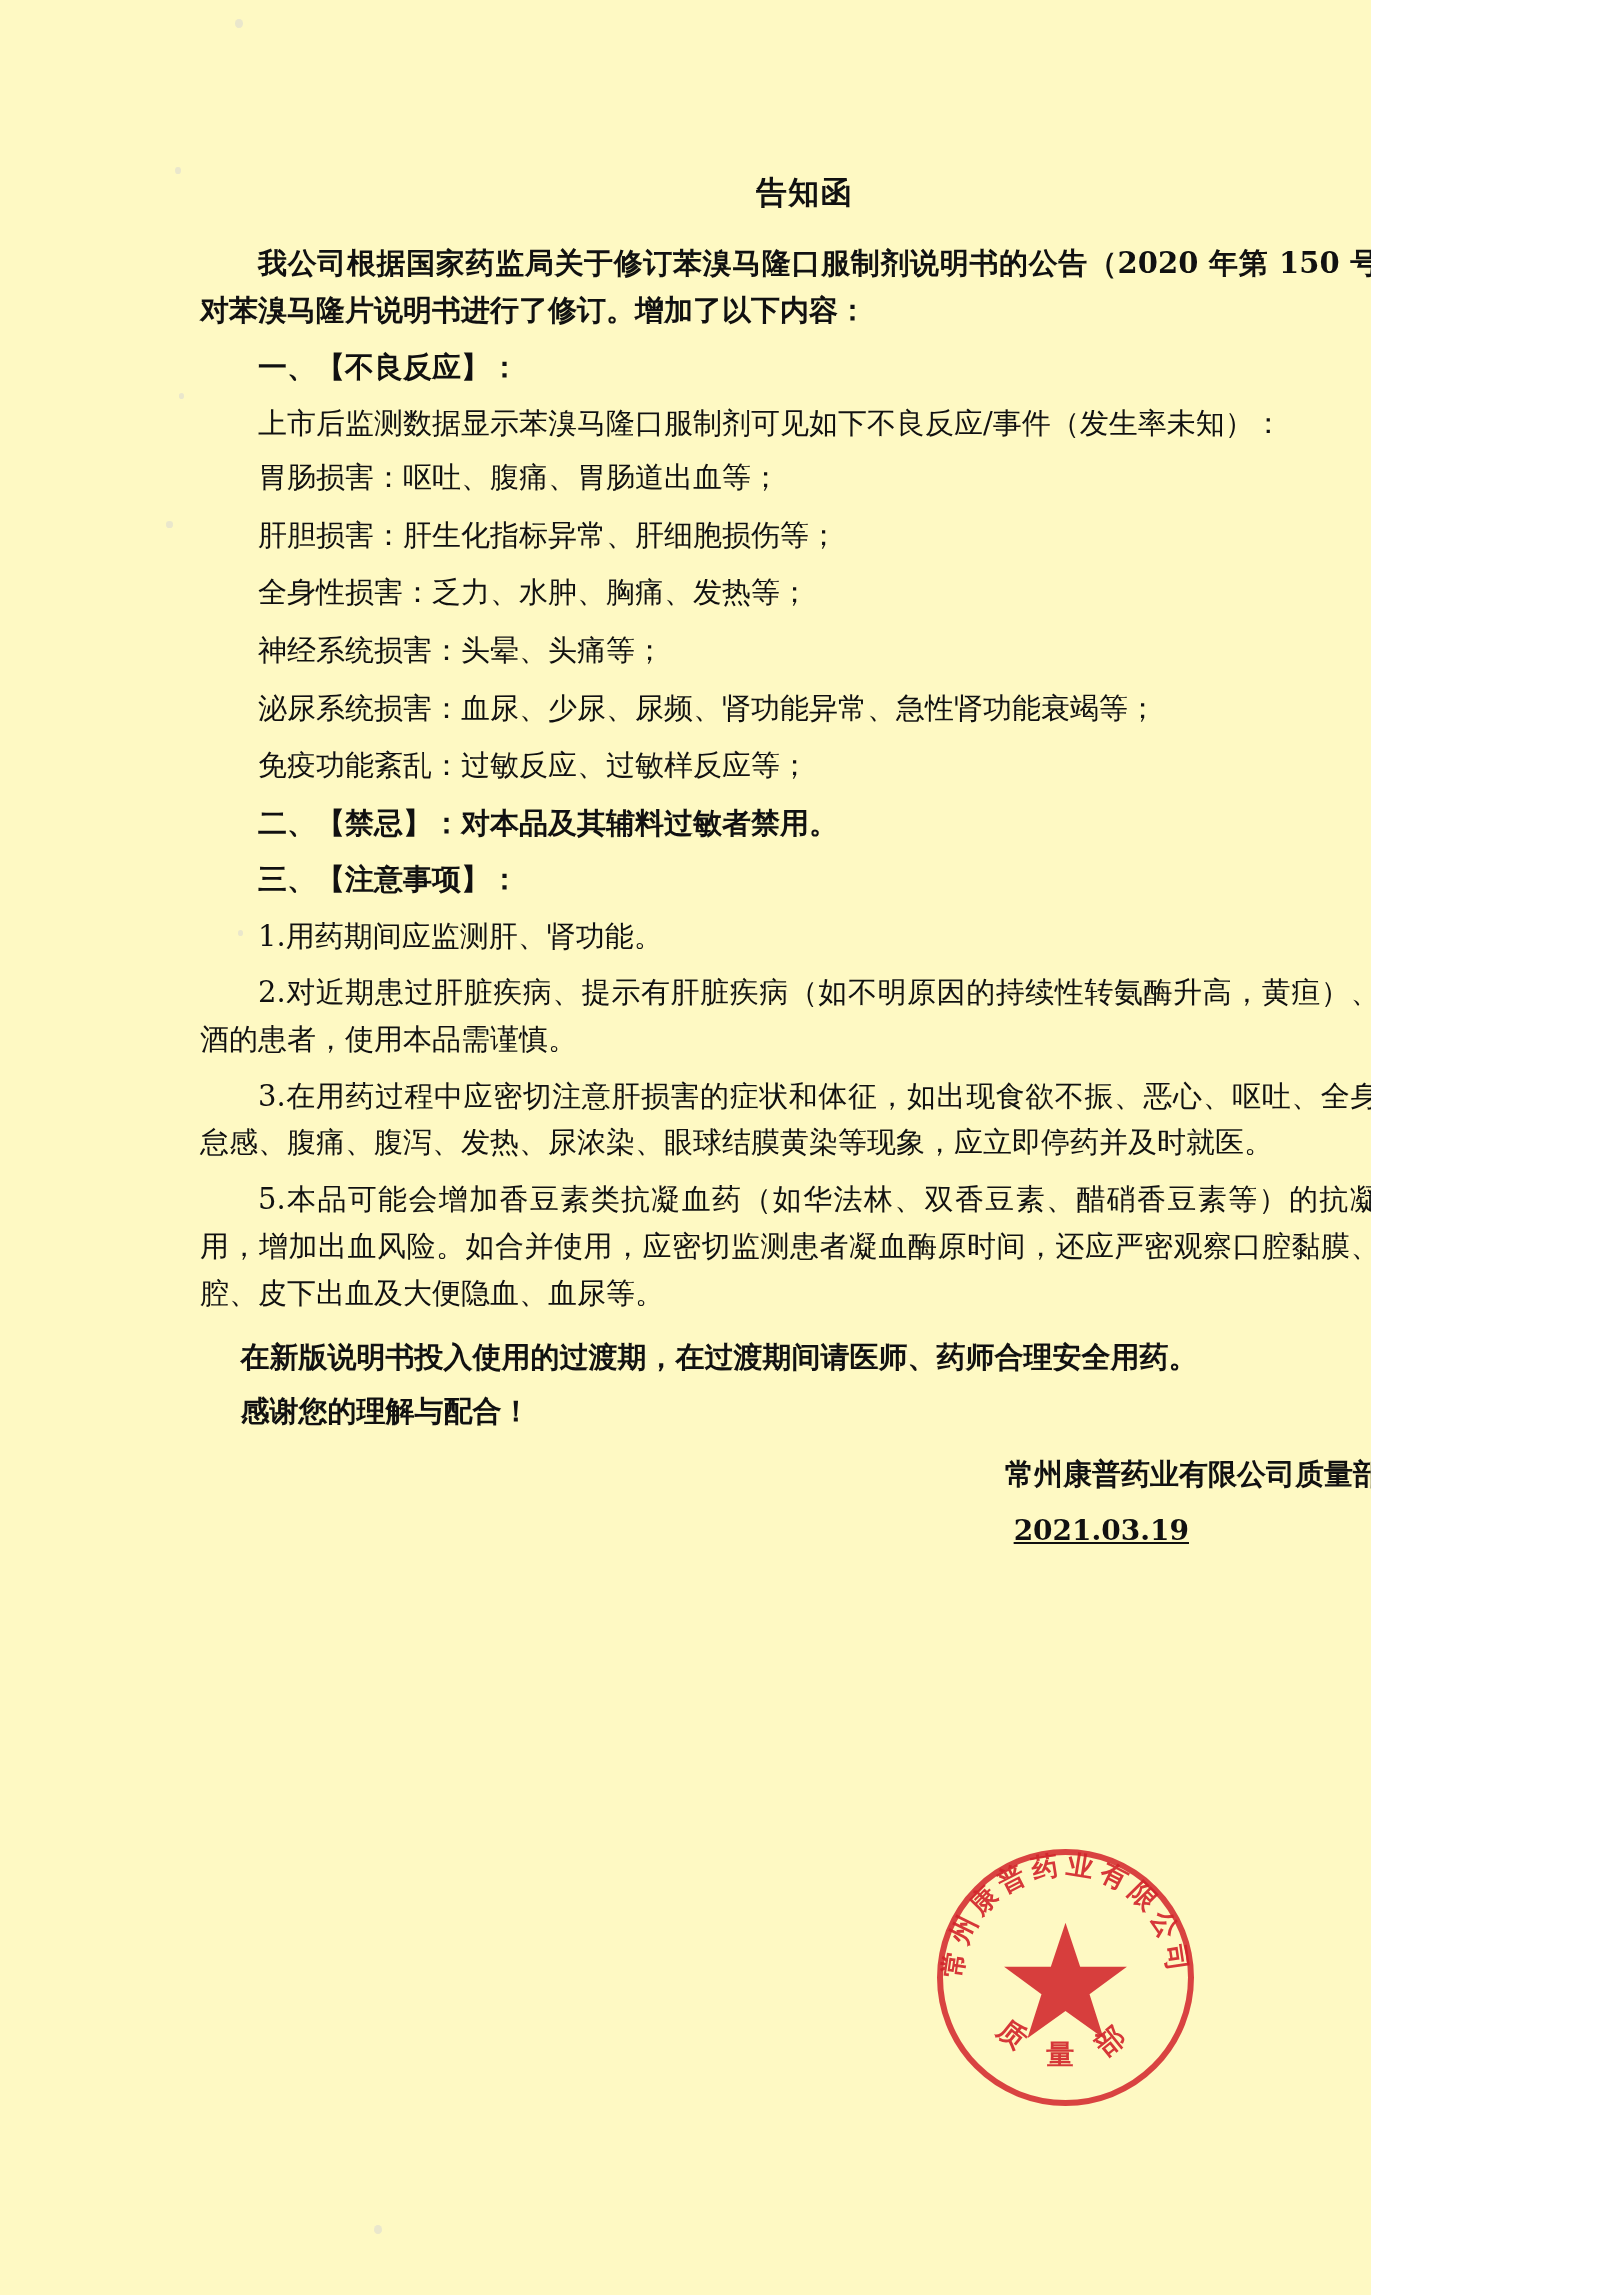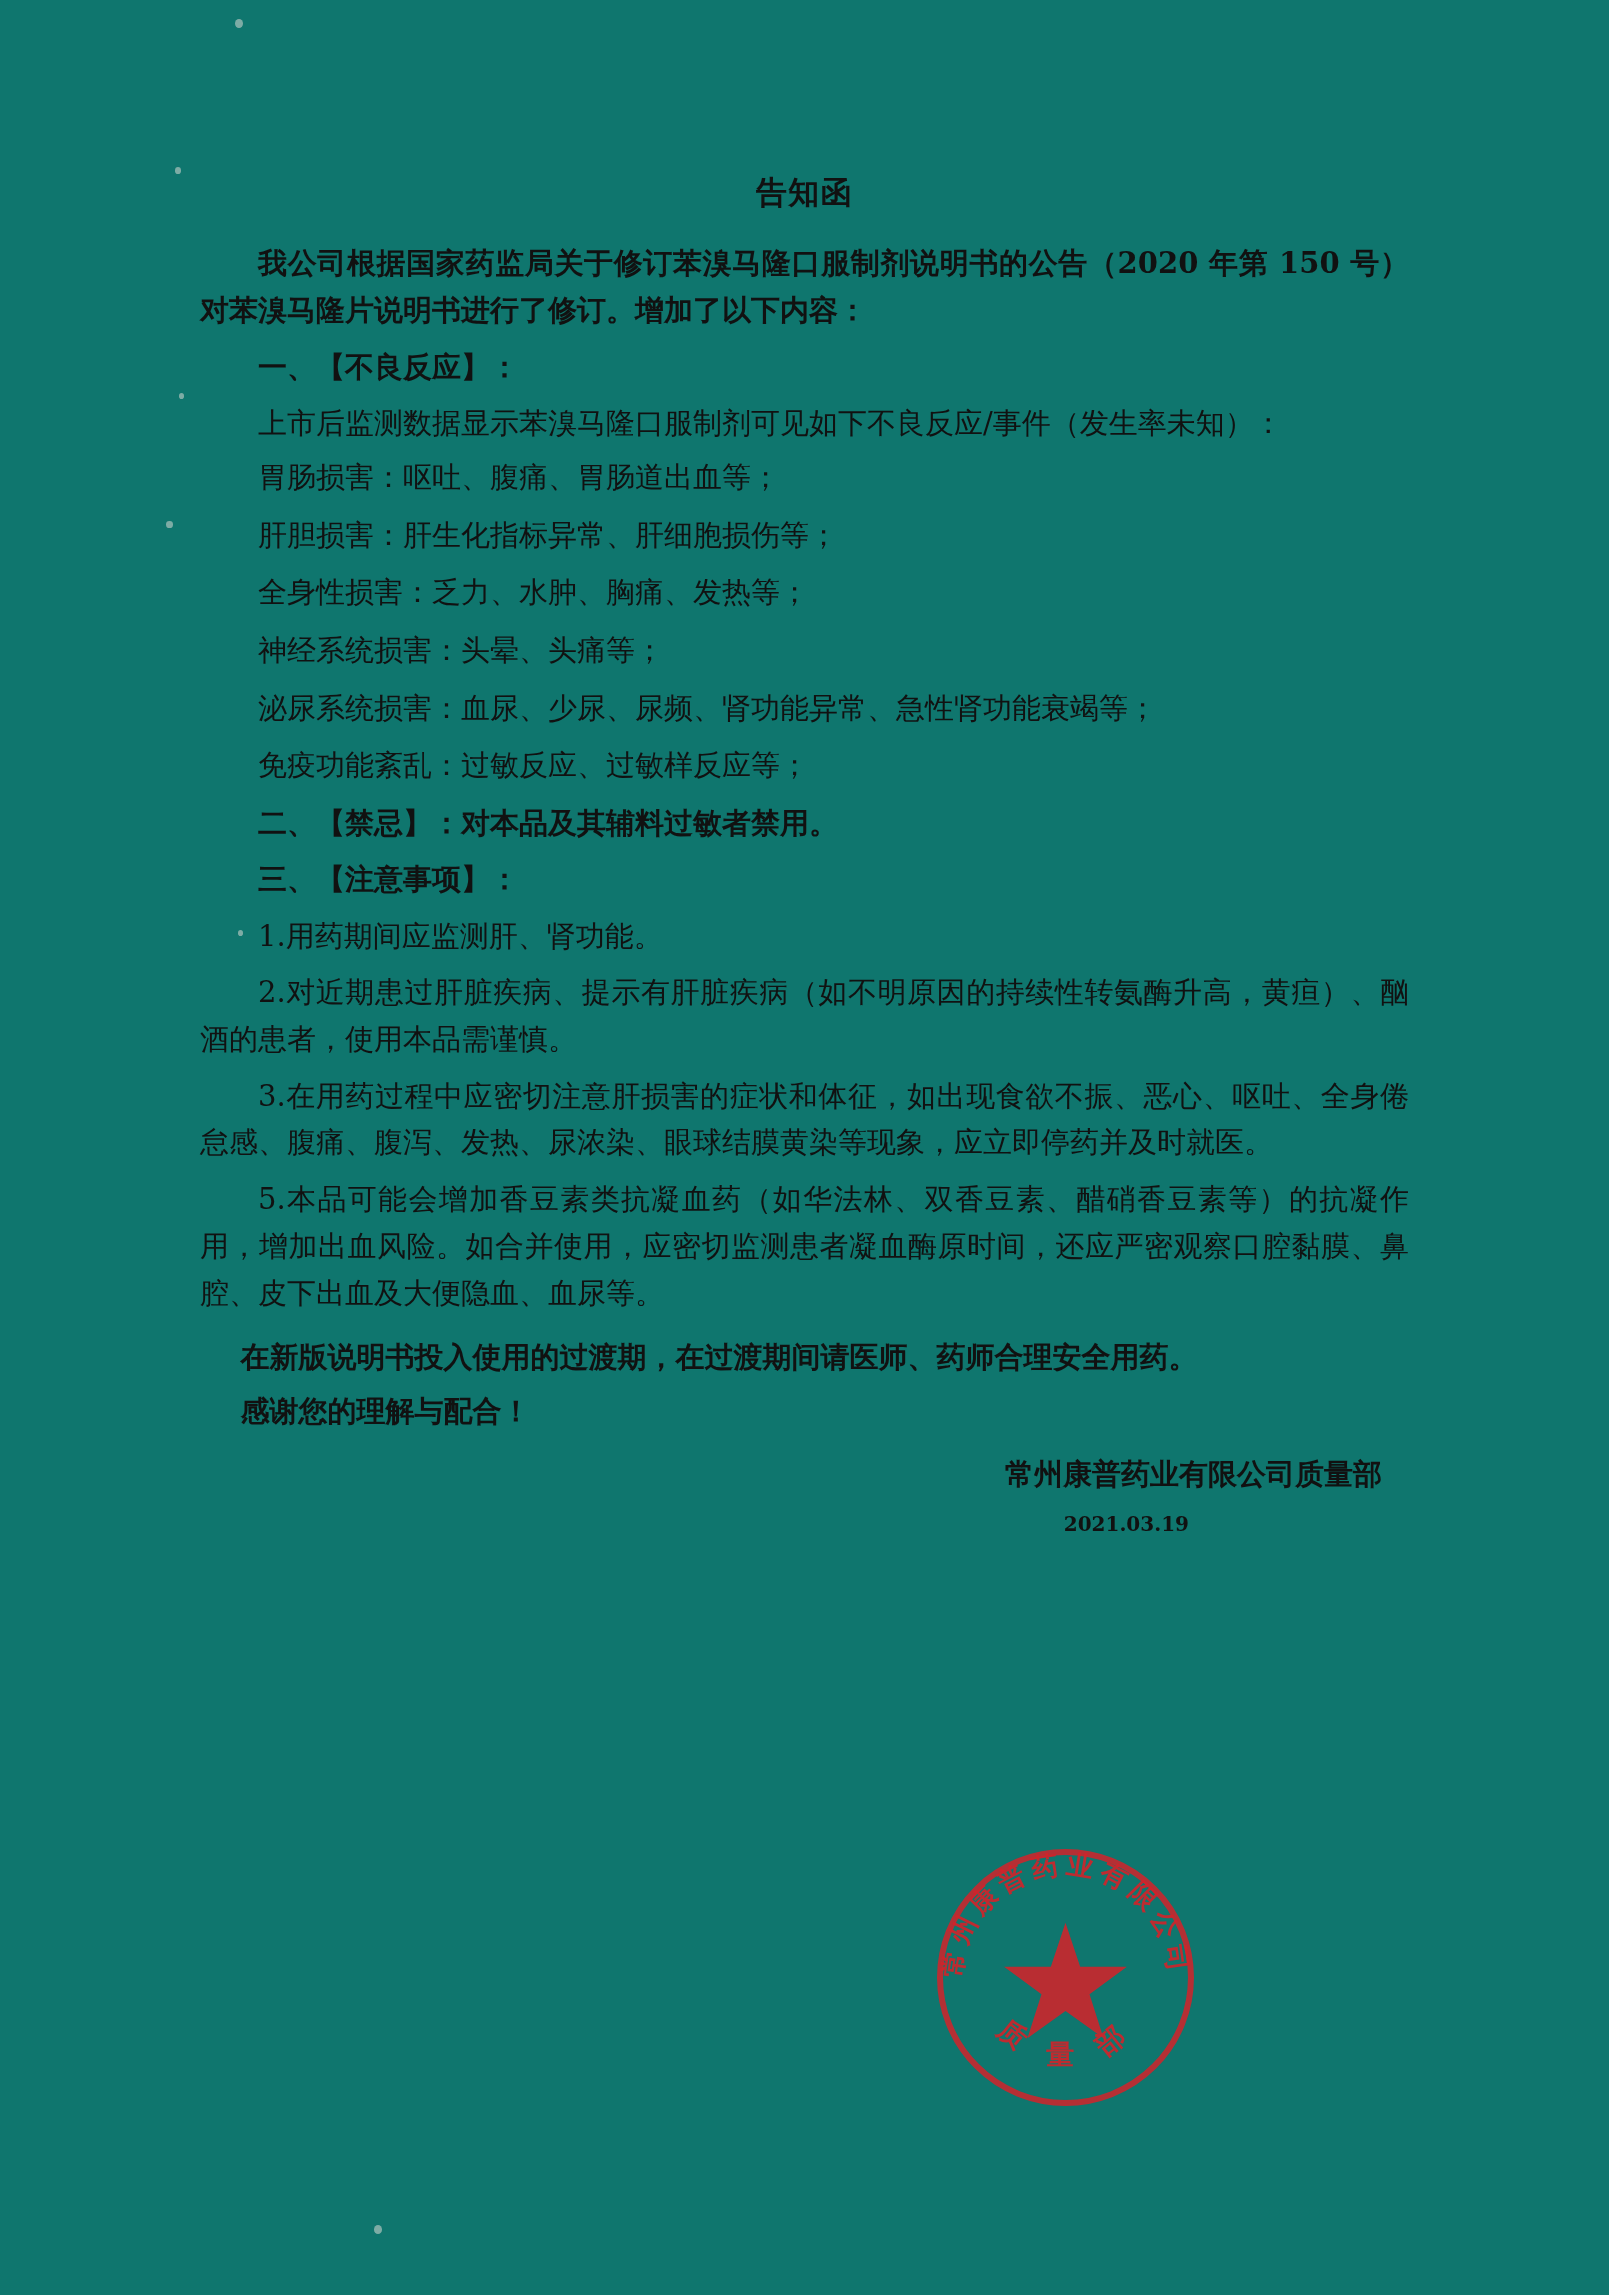--- a/index.html
+++ b/index.html
@@ -6,23 +6,23 @@
   html, body {
     margin: 0;
     padding: 0;
     background: #ffffff;
   }
   body {
     font-family: "DejaVu Serif", "Liberation Serif", serif;
   }
   .page {
     position: relative;
-    width: 1609px;
+    width: 1371px;
     height: 2295px;
-    background: #0f766e;
+    background: #fef9c3;
     overflow: hidden;
   }
   
   .speck {
     position: absolute;
     background: #d8d8d4;
     opacity: .55;
     border-radius: 50%;
   }
   .doc {
@@ -82,23 +82,24 @@
     margin-top: 16px;
     text-align: right;
     font-weight: 700;
     font-size: 29px;
     padding-right: 27px;
   }
   .sign-date {
     margin-top: 9.4px;
     text-align: right;
     font-weight: 700;
-    font-size: 20px;
+    font-size: 28px;
     padding-right: 220px;
     font-family: "DejaVu Serif", "Liberation Serif", serif;
+    text-decoration: underline;
   }
   
   .seal {
     position: absolute;
     left: 932px;
     top: 1844px;
     width: 267px;
     height: 267px;
     pointer-events: none;
   }

